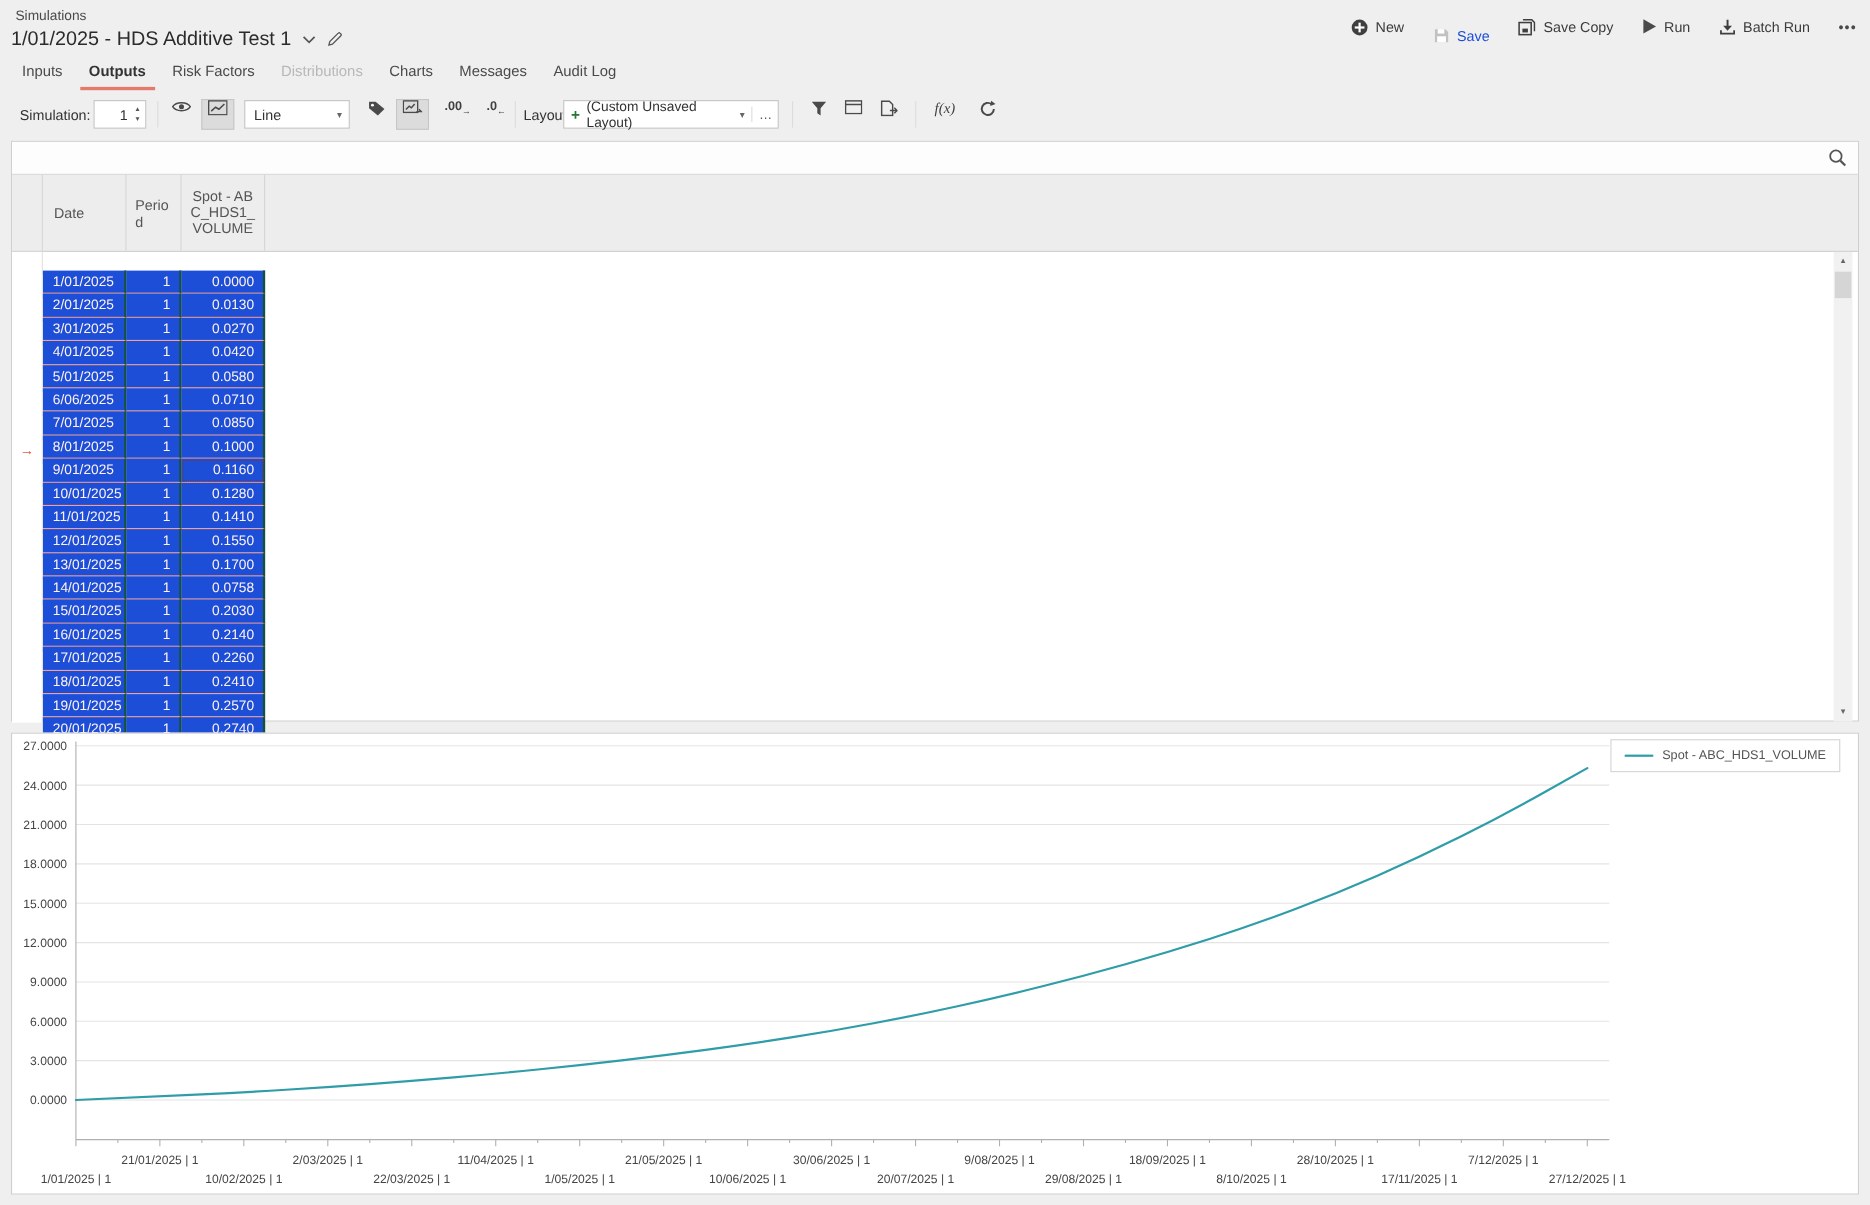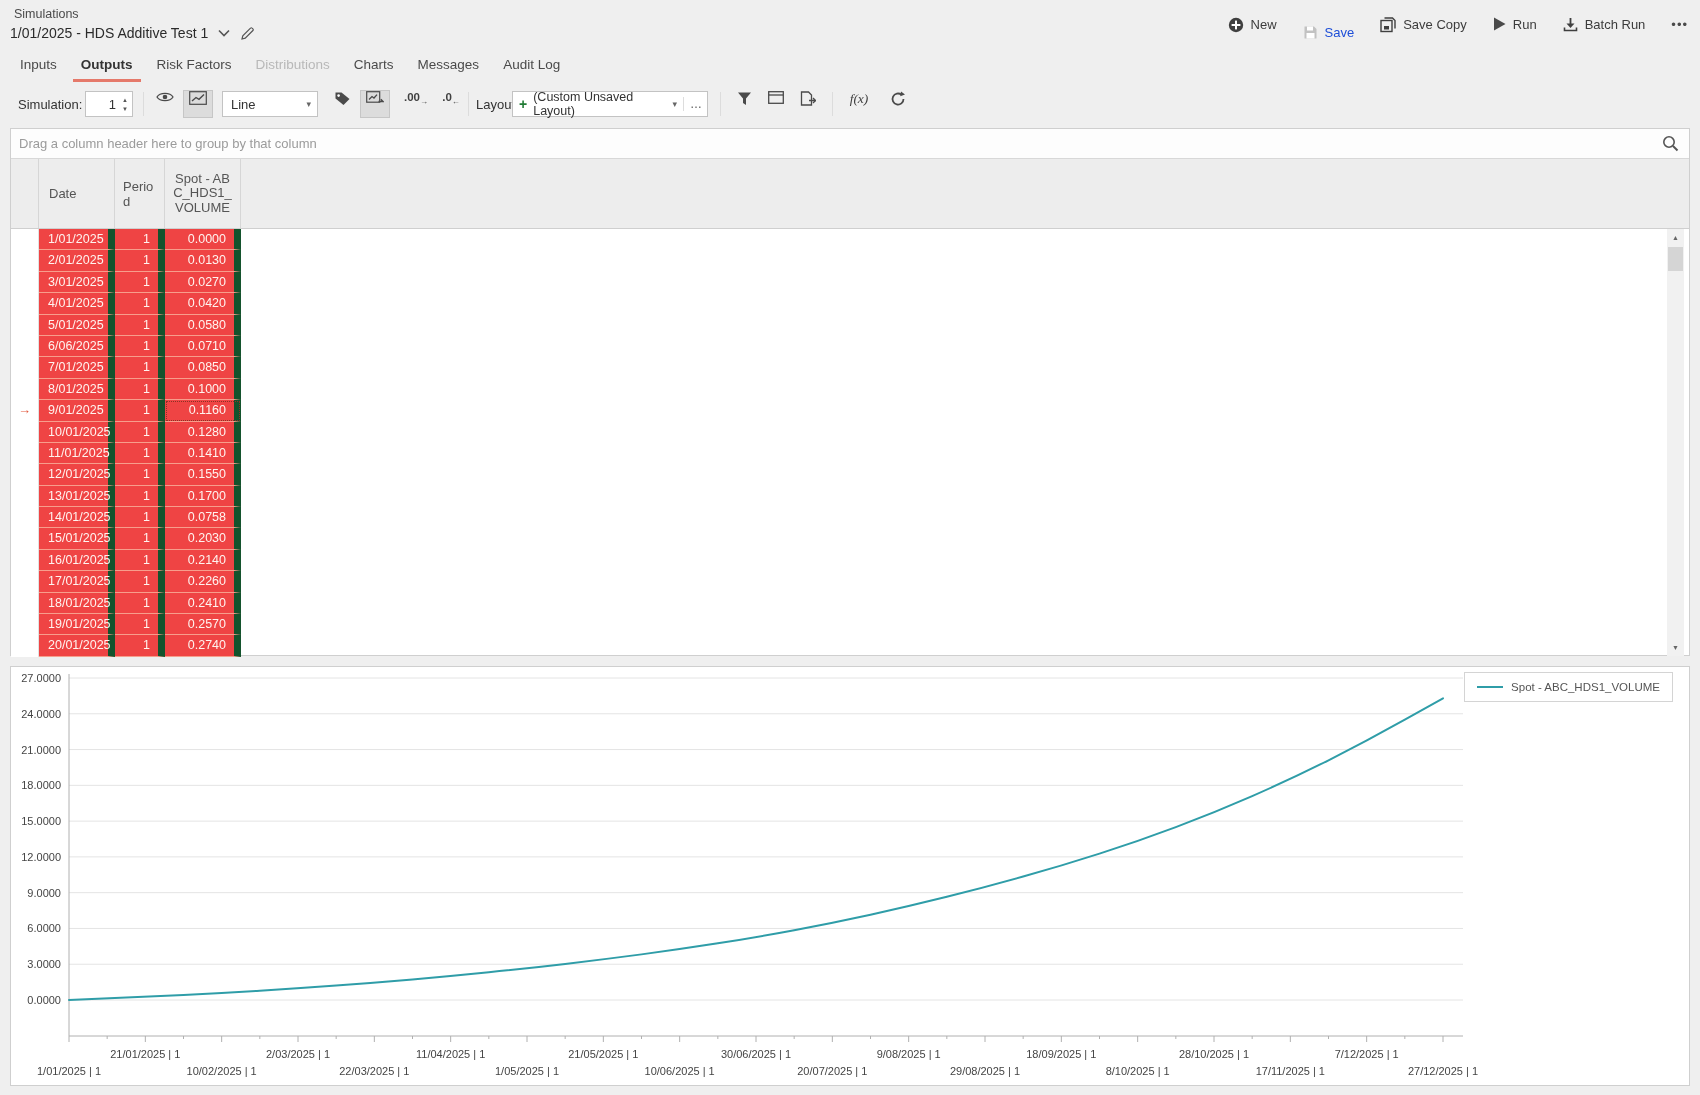--- a/index.html
+++ b/index.html
@@ -3,21 +3,21 @@
 <meta charset="utf-8">
 <style>
   * { box-sizing: border-box; margin: 0; padding: 0; }
   html,body { width:1700px; height:1095px; overflow:hidden; }
   body { background:#efefef; font-family:"Liberation Sans", sans-serif; color:#333; position:relative; }
   .abs { position:absolute; }
 
   
   #crumb { left:14px; top:7px; font-size:12.5px; color:#4a4a4a; }
   #title-row { left:10px; top:25px; display:flex; align-items:center; gap:10px; }
-  #page-title { font-size:14px; color:#2b2b2b; }
+  #page-title { font-size:18px; color:#2b2b2b; }
   .ic { display:inline-flex; align-items:center; justify-content:center; }
   #top-actions { right:12px; top:9px; display:flex; align-items:center; gap:26px; font-size:13px; color:#3c3c3c; }
   .action-btn { display:flex; align-items:flex-start; gap:7px; cursor:pointer; white-space:nowrap; }
   .action-btn.disabled { color:#1d4ed8;margin-top:16px; }
   .more-dots { font-size:13px; letter-spacing:1px; color:#4a4a4a; }
 
   
   #tabbar { left:0; top:50px; width:1700px; height:32px; display:flex; padding-left:12px; }
   .tab { padding:0 8px; margin-right:8px; line-height:29px; font-size:13.5px; color:#4a4a4a; cursor:pointer; border-bottom:3px solid transparent; }
   .tab.active { color:#333; border-bottom-color:#e5796a;font-weight:bold; }
@@ -51,21 +51,21 @@
   .hcell { border-right:1px solid #d6d6d6; display:flex; align-items:center; }
   .hcell.ind { width:28px; }
   .hcell.date { width:76px; padding-left:10px; }
   .hcell.period { width:50px; padding:0 8px; word-break:break-all; line-height:15px; }
   .hcell.spot { width:76px; padding:0 7px; word-break:break-all; line-height:14.5px; text-align:center; justify-content:center; }
   .hcell.fill { flex:1; border-right:0; }
   #grid-rows { left:0; top:100px; }
   .grid-row { display:flex; height:21.4px; font-size:12.5px; line-height:21.4px; }
   .cell { height:100%; }
   .cell.ind { width:28px; background:#fff; border-right:1px solid #e2e2e2; text-align:center; color:#e2593f; font-size:13px; line-height:20px; }
-  .cell.d { background:#ef4444; color:#fff3ef; border-right:7px solid #14532d; border-bottom:1px solid #f79e8c; }
+  .cell.d { background:#1d4ed8; color:#fff3ef; border-right:2px solid #14532d; border-bottom:1px solid #f79e8c;margin-top:17px; }
   .cell.date { width:76px; padding-left:9px; }
   .cell.period { width:50px; text-align:right; padding-right:8px; }
   .cell.value { width:76px; text-align:right; padding-right:8px; }
   .cell.focused { outline:1px dotted #8a3426; outline-offset:-2px; }
   #vscroll { left:1656px; top:100px; width:17px; height:427px; background:#f1f1f1; }
   .scroll-arrow { width:17px; height:17px; display:flex; align-items:center; justify-content:center; font-size:7px; color:#666; cursor:pointer; }
   #scroll-up { top:0; left:0; }
   #scroll-down { bottom:0; left:0; }
   #scroll-thumb { top:18px; left:1px; width:15px; height:24px; background:#d5d5d5; cursor:pointer; }
 
@@ -252,21 +252,20 @@
   <div class="abs tbtn" style="left:884px;width:28px">
     <svg class="icon-svg" width="16" height="16" viewBox="0 0 16 16">
         <path d="M13.5 8 a5.5 5.5 0 1 1 -2 -4.2" fill="none" stroke="#4a4a4a" stroke-width="1.8"></path>
         <polygon points="11,0.5 15,3.5 10.3,5.3" fill="#4a4a4a"></polygon>
       </svg>
   </div>
 </div>
 
 <div class="abs" id="grid-panel">
   <div class="abs" id="group-bar">
-    <span class="abs" id="group-hint">Drag a column header here to group by that column</span>
     <span class="abs ic" id="grid-search">
       <svg class="icon-svg" width="17" height="17" viewBox="0 0 17 17">
           <circle cx="7" cy="7" r="5.2" fill="none" stroke="#555" stroke-width="1.6"></circle>
           <line x1="11" y1="11" x2="15.5" y2="15.5" stroke="#555" stroke-width="2"></line>
         </svg>
     </span>
   </div>
   <div class="abs" id="header-row">
     <div class="hcell ind"></div>
     <div class="hcell date">Date</div>

